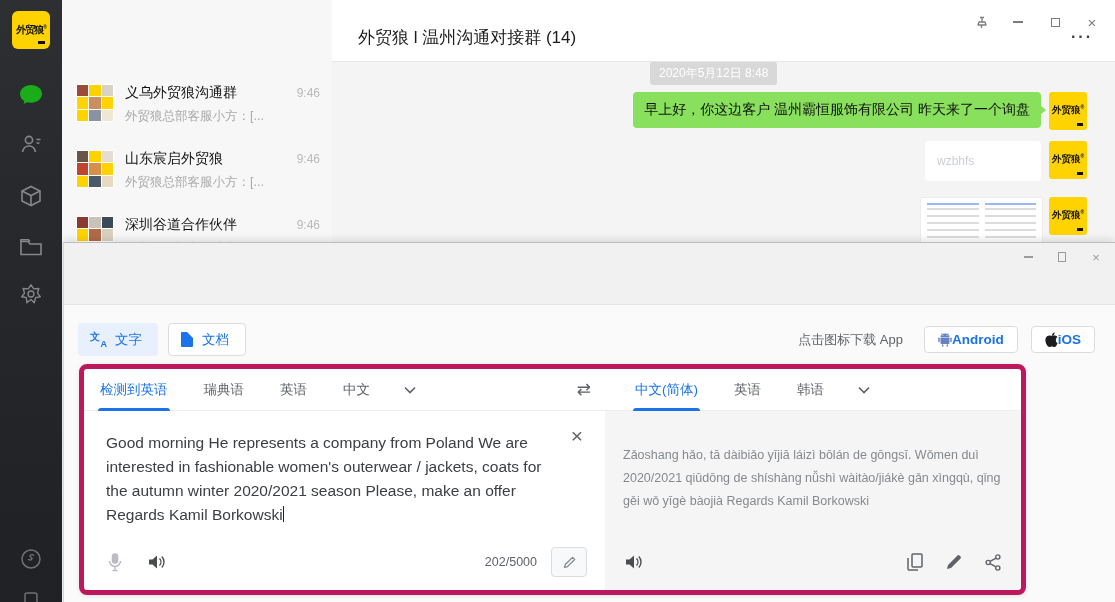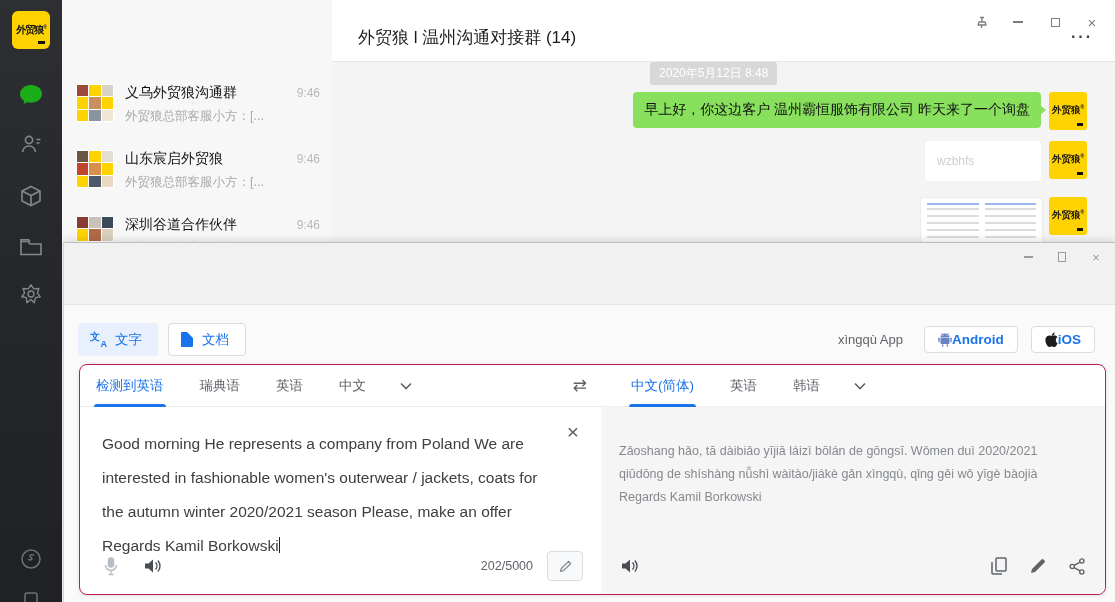--- a/index.html
+++ b/index.html
@@ -79,36 +79,36 @@
   .tr-icon .zh { position:absolute; left:0; top:-2px; font-size:10px; font-weight:bold; color:#1a73e8; }
   .tr-icon .en { position:absolute; right:-1px; bottom:-2px; font-size:9px; font-weight:bold; color:#1a73e8; }
   .doc-icon { width:12px; height:15px; background:#1a73e8; border-radius:1px; position:relative; }
   .doc-icon::after { content:""; position:absolute; right:0; top:0; border:3px solid #fff; border-left-color:transparent; border-bottom-color:transparent; }
 
   .dl-row { position:absolute; right:20px; top:80px; height:33px; display:flex; align-items:center; gap:13px; }
   .dl-hint { font-size:13px; color:#5f6368; margin-right:8px; }
   .store-btn { height:27px; border:1px solid #dadce0; border-radius:4px; background:#fff; display:flex;
     align-items:center; padding:0 13px; font-size:13.5px; color:#1a73e8; font-weight:bold; }
 
-  .card { position:absolute; left:15px; top:121px; width:1027px; height:231px; background:#fff;
-    border:1px solid #be185d; border-radius:8px; box-shadow:0 1px 4px rgba(0,0,0,.10); display:flex; flex-direction:column; }
+  .card { position:absolute; left:15px; top:121px; width:947px; height:231px; background:#fff;
+    border:5px solid #be185d; border-radius:8px; box-shadow:0 1px 4px rgba(0,0,0,.10); display:flex; flex-direction:column; }
   .card-header { height:42px; display:flex; border-bottom:1px solid #eceef0; }
   .hdr-left { width:521px; display:flex; align-items:stretch; padding-left:14px; }
   .hdr-right { flex:1; display:flex; align-items:stretch; padding-left:28px; }
   .lang-tab { position:relative; display:flex; align-items:center; padding:0 2px; margin-right:32px;
     font-size:13.5px; color:#5f6368; white-space:nowrap; }
   .lang-tab.active { color:#1a73e8; }
   .lang-tab.active::after { content:""; position:absolute; left:0; right:0; bottom:-1px; height:3px;
     background:#1a73e8; border-radius:3px 3px 0 0; }
   .chev { align-self:center; margin-right:20px; }
   .swap { align-self:center; margin-left:auto; margin-right:14px; font-size:17px; color:#5f6368; }
 
   .card-body { flex:1; display:flex; min-height:0; }
   .pane-src { width:521px; position:relative; padding:20px 46px 0 22px; }
-  .src-text { font-size:15.5px; color:#3d4043; line-height:34px; max-width:468px; }
+  .src-text { font-size:15.5px; color:#3d4043; line-height:24px; max-width:468px; }
   .caret { display:inline-block; width:1px; height:16px; background:#202124; vertical-align:-2px; }
   .clear-x { position:absolute; right:22px; top:14px; font-size:21px; color:#5f6368; line-height:1; }
   .src-footer { position:absolute; left:0; right:0; bottom:0; height:48px; display:flex; align-items:center;
     padding:0 18px 8px 24px; gap:26px; }
   .src-footer .right { margin-left:auto; display:flex; align-items:center; gap:14px; }
   .char-count { font-size:12.5px; color:#5f6368; }
   .edit-btn { width:36px; height:30px; background:#f8f9fa; border:1px solid #dadce0; border-radius:4px;
     display:flex; align-items:center; justify-content:center; }
   .pane-res { flex:1; background:#f5f5f5; border-radius:0 0 8px 0; position:relative; padding:20px 20px 0 18px; }
   .res-text { font-size:16px; color:#212427; line-height:29px; max-width:472px; }
@@ -299,21 +299,21 @@
           </span>
         <span>文字</span>
       </div>
       <div class="mode-btn plain">
         <span class="doc-icon"></span>
         <span>文档</span>
       </div>
     </div>
 
     <div class="dl-row">
-      <span class="dl-hint">xìngqù App</span>
+      <span class="dl-hint">点击图标下载 App</span>
       <div class="store-btn">
         <span>
           <svg width="14" height="15" viewBox="0 0 14 15" fill="#6583c4">
             <path d="M2.5 5.5h9v5.5a1 1 0 0 1-1 1h-7a1 1 0 0 1-1-1z"></path>
             <path d="M2.5 5c0-2.2 2-3.6 4.5-3.6S11.5 2.8 11.5 5z"></path>
             <circle cx="5" cy="3.4" r=".5" fill="#fff"></circle>
               <circle cx="9" cy="3.4" r=".5" fill="#fff"></circle>
             <rect x="0.3" y="5.6" width="1.4" height="4.6" rx=".7"></rect>
               <rect x="12.3" y="5.6" width="1.4" height="4.6" rx=".7"></rect>
             <rect x="4" y="12.2" width="1.4" height="2.6" rx=".7"></rect>

